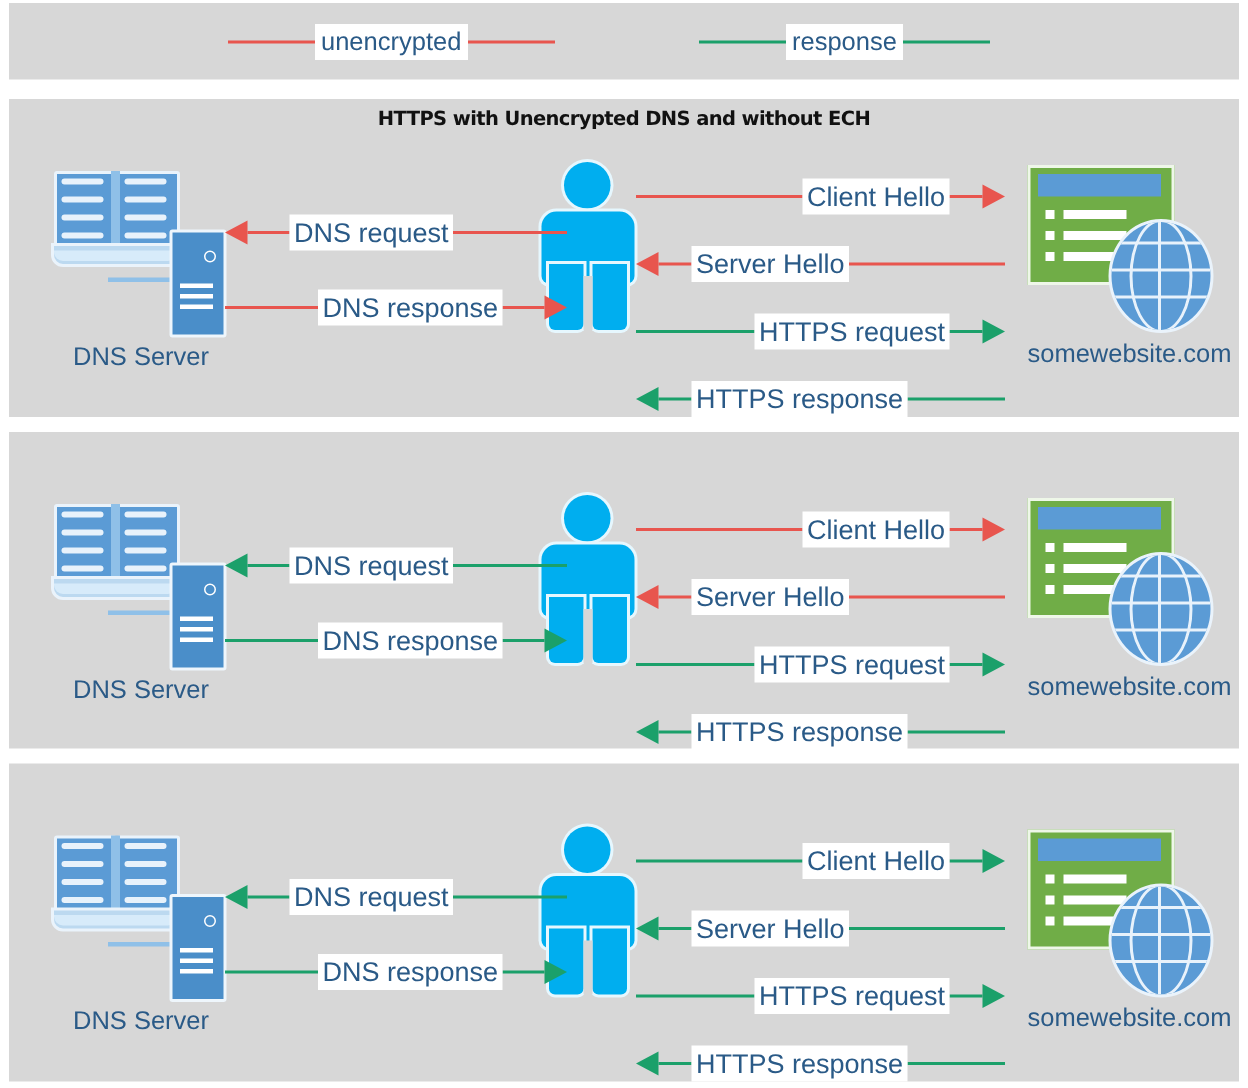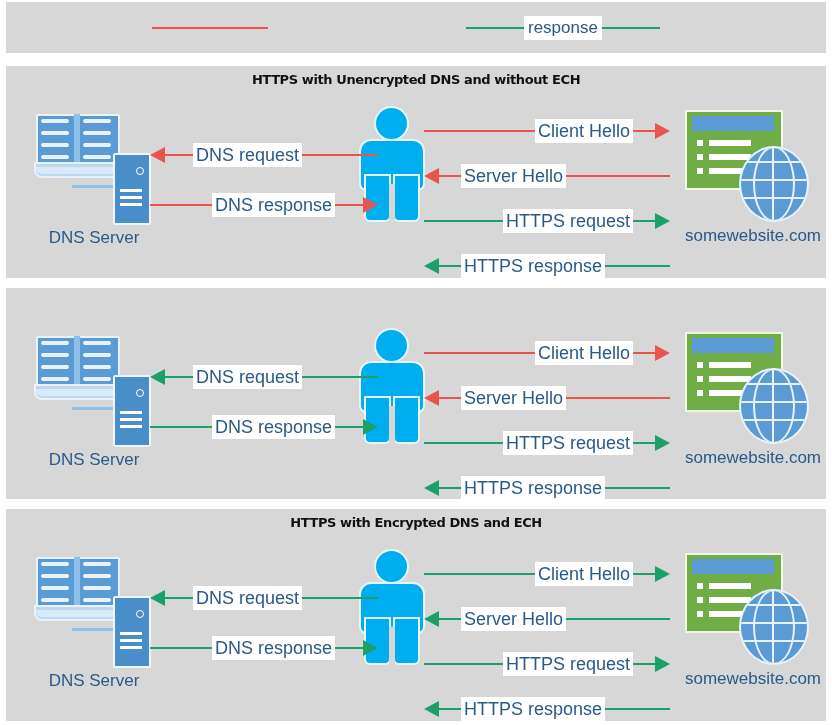--- a/index.html
+++ b/index.html
@@ -140,20 +140,21 @@
   }
 </style>
 </head>
 <body>
 
 <div class="page">
 
   <div class="panel" id="panel-legend">
     <div class="legend-item" id="legend-unencrypted">
       <span class="legend-line" style="background: rgb(232, 85, 78);"></span>
+      <span class="legend-label">unencrypted</span>
       <span class="legend-line" style="background: rgb(232, 85, 78);"></span>
     </div>
     <div class="legend-item" id="legend-encrypted">
       <span class="legend-line" style="background: rgb(27, 160, 106);"></span>
       <span class="legend-label">response</span>
       <span class="legend-line" style="background: rgb(27, 160, 106);"></span>
     </div>
   </div>
 
   <div class="panel" id="panel-1">
@@ -337,21 +338,20 @@
         <span class="arrow right" style="color:#1BA06A"></span>
       </div>
       <div class="flow row-ch" style="top:187px">
         <span class="arrow left" style="color:#1BA06A"></span>
         <span class="seg" style="background:#1BA06A;flex:0 0 22px"></span>
         <span class="lbl">HTTPS response</span>
         <span class="seg" style="background:#1BA06A;flex:1 1 auto"></span>
       </div>
     </div>
   <div class="panel" id="panel-3">
-      <div class="panel-title">HTTPS with Encrypted DNS and ECH</div>
       <div class="dns-icon" style="left:24px;top:46px">
       <div class="book">
       <span class="page-l"></span>
       <span class="page-r"></span>
       <span class="line" style="top:7px;left:7px"></span>
           <span class="line" style="top:19px;left:7px"></span>
           <span class="line" style="top:31px;left:7px"></span>
           <span class="line" style="top:43px;left:7px"></span>
           <span class="line" style="top:7px;left:49px"></span>
           <span class="line" style="top:19px;left:49px"></span>

